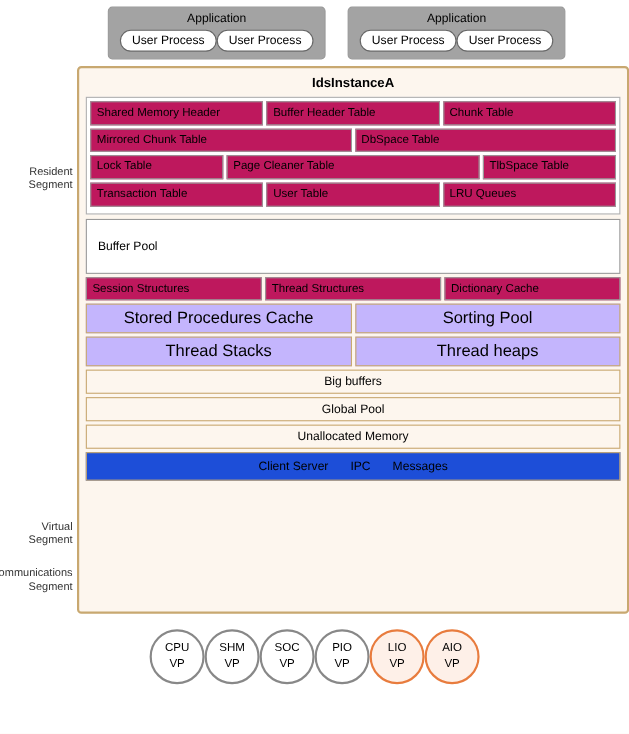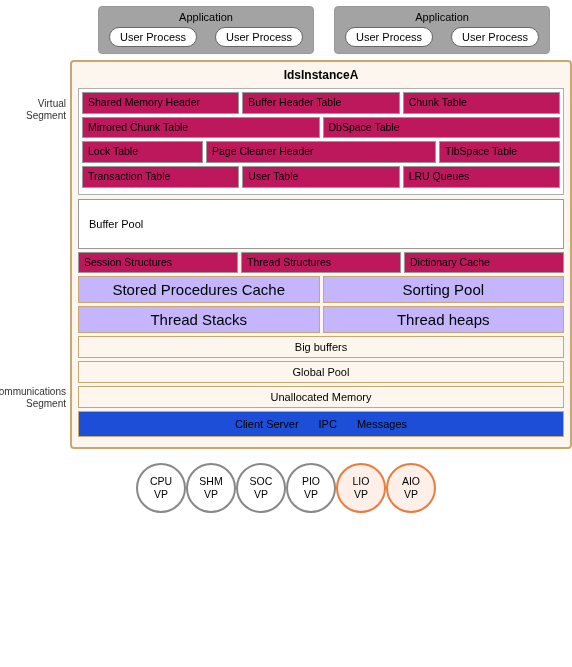--- a/index.html
+++ b/index.html
@@ -30,21 +30,21 @@
 
     .app-box-title {
       font-size: 11px;
       text-align: center;
       margin-bottom: 4px;
       font-weight: normal;
     }
 
     .app-box-processes {
       display: flex;
-      gap: 18px;
+      gap: 0;
       text-align: center;
     }
 
     .process-oval {
       border: 1px solid #666;
       border-radius: 20px;
       padding: 3px 10px;
       font-size: 11px;
       background: #fff;
     }
@@ -210,21 +210,24 @@
       <div class="process-oval">User Process</div>
     </div>
   </div>
 </div>
 
 <div class="main-wrapper">
 
   <div class="left-labels">
 
     <div style="height: 38px;"></div>
-    <div class="label-item" style="height:270px; align-items:flex-start;">
+    <div class="label-item" style="height:130px; align-items:center;">
+      <span>Resident Segment</span>
+    </div>
+    <div class="label-item" style="height:270px; align-items:flex-end;">
       <span>Virtual Segment</span>
     </div>
     <div class="label-item" style="height:60px; align-items:center;">
       <span style="text-align:right; white-space:pre-line;">Communications
 Segment</span>
     </div>
   </div>
 
   <div class="ids-instance-box">
     <div class="ids-instance-title">IdsInstanceA</div>
@@ -237,21 +240,21 @@
         <div class="cell">Chunk Table</div>
       </div>
 
       <div class="row">
         <div class="cell cell-2">Mirrored Chunk Table</div>
         <div class="cell cell-2">DbSpace Table</div>
       </div>
 
       <div class="row">
         <div class="cell">Lock Table</div>
-        <div class="cell cell-2">Page Cleaner Header</div>
+        <div class="cell cell-2">Page Cleaner Table</div>
         <div class="cell">TlbSpace Table</div>
       </div>
 
       <div class="row">
         <div class="cell cell-2">Transaction Table</div>
         <div class="cell cell-2">User Table</div>
         <div class="cell cell-2">LRU Queues</div>
       </div>
     </div>
 

